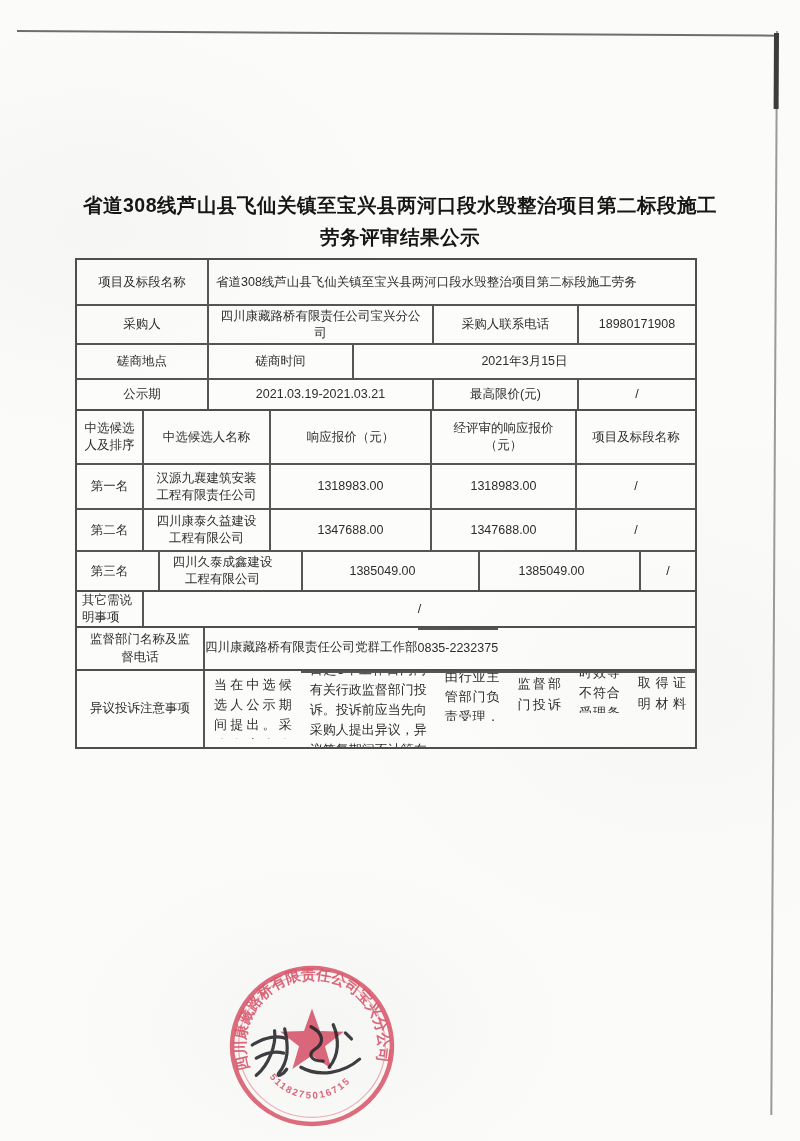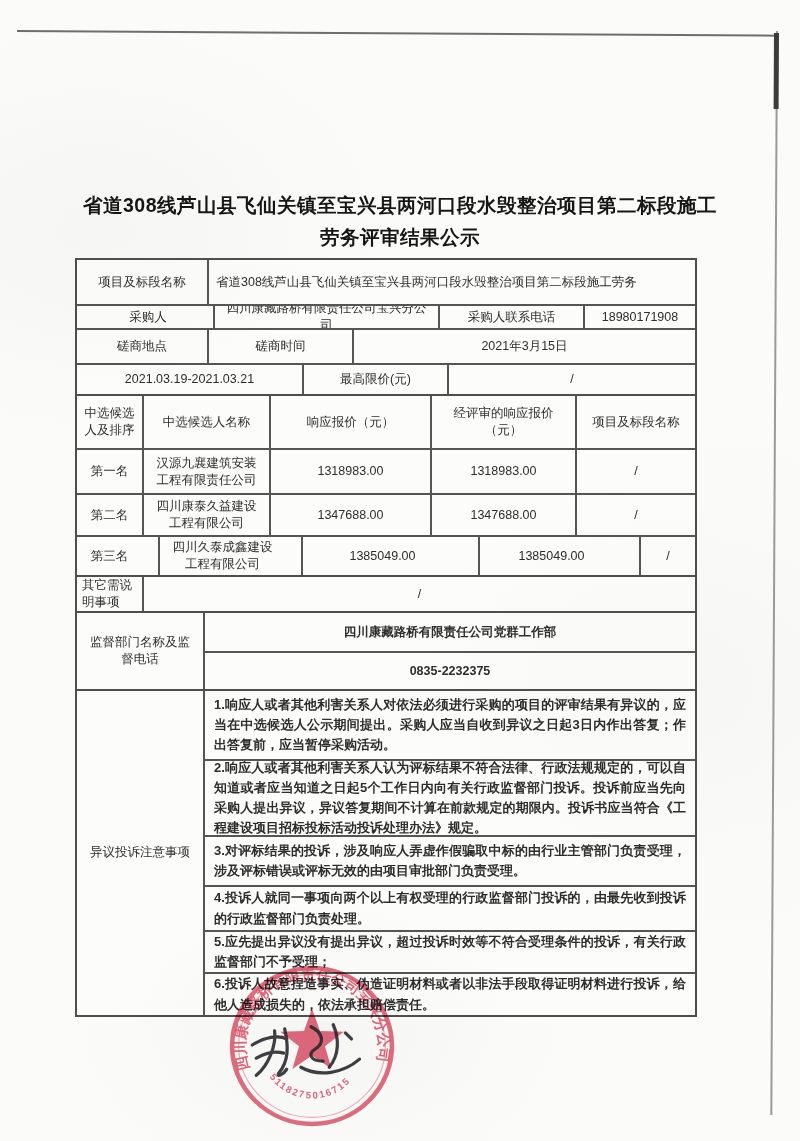--- a/index.html
+++ b/index.html
@@ -44,26 +44,26 @@
   .w-v2{ flex:1; }
   .c-rank{ width:65px; flex:none; }
   .c-name{ width:127px; flex:none; }
   .c-bid{ width:161px; flex:none; }
   .c-ebid{ width:145px; flex:none; }
   .c-score{ flex:1; }
   
   .span-sec{ display:flex; }
   .side-label{ width:128px; flex:none; display:flex; align-items:center; justify-content:center;
     text-align:center; border-right:2px solid #555; padding:3px 8px; line-height:1.4; overflow:hidden; }
-  .span-body{ flex:1; display:flex; flex-direction:column; overflow:hidden;font-weight:bold; }
+  .span-body{ flex:1; display:flex; flex-direction:row; overflow:hidden; }
   .sub-row{ display:flex; align-items:center; justify-content:center; text-align:center; overflow:hidden; }
   .sub-row + .sub-row{ border-top:2px solid #555; }
   .note-item{ justify-content:flex-start; text-align:justify; align-items:center;
     padding:4px 9px; line-height:1.55; font-size:13px; }
-  .h1r{ height:44px; } .h2r{ height:24px;padding-left:6px; } .h3r{ height:35px; } .h4r{ height:31px; }
+  .h1r{ height:44px; } .h2r{ height:39px; } .h3r{ height:35px; } .h4r{ height:31px; }
   .hhd{ height:52px; } .hc1{ height:45px; } .hc2{ height:42px; } .hc3{ height:40px;gap:16px; }
   .hon{ height:36px; }
   .hsup{ height:38px; }
   .hn1{ height:68px; } .hn2{ height:76px; } .hn3{ height:50px; }
   .hn4{ height:45px; } .hn5{ height:42px; } .hn6{ height:43px; }
   .hsig{ height:75px; }
   .other-label{ width:65px; flex:none; justify-content:flex-start; text-align:left;
     padding:3px 5px; line-height:1.35; }
   .sig-row{ display:flex; align-items:center; padding-left:8px; }
 
@@ -94,20 +94,21 @@
         <div class="cell w-v1">四川康藏路桥有限责任公司宝兴分公司</div>
         <div class="cell w-l2">采购人联系电话</div>
         <div class="cell w-v2">18980171908</div>
       </div>
       <div class="row h3r">
         <div class="cell w-label">磋商地点</div>
         <div class="cell w-l2">磋商时间</div>
         <div class="cell w-v2">2021年3月15日</div>
       </div>
       <div class="row h4r">
+        <div class="cell w-label">公示期</div>
         <div class="cell w-v1">2021.03.19-2021.03.21</div>
         <div class="cell w-l2">最高限价(元)</div>
         <div class="cell w-v2">/</div>
       </div>
     </div>
 
     <div class="sec">
       <div class="row hhd">
         <div class="cell c-rank">中选候选人及排序</div>
         <div class="cell c-name">中选候选人名称</div>

